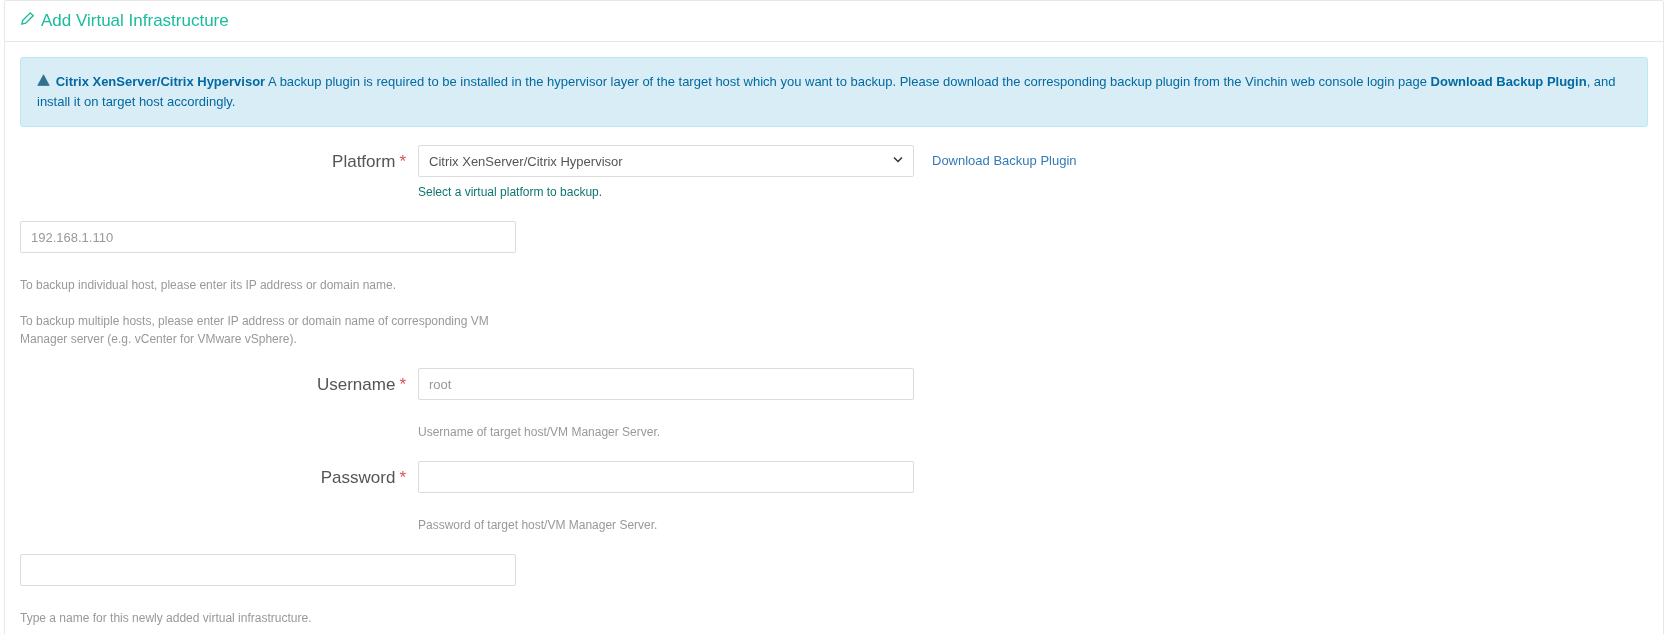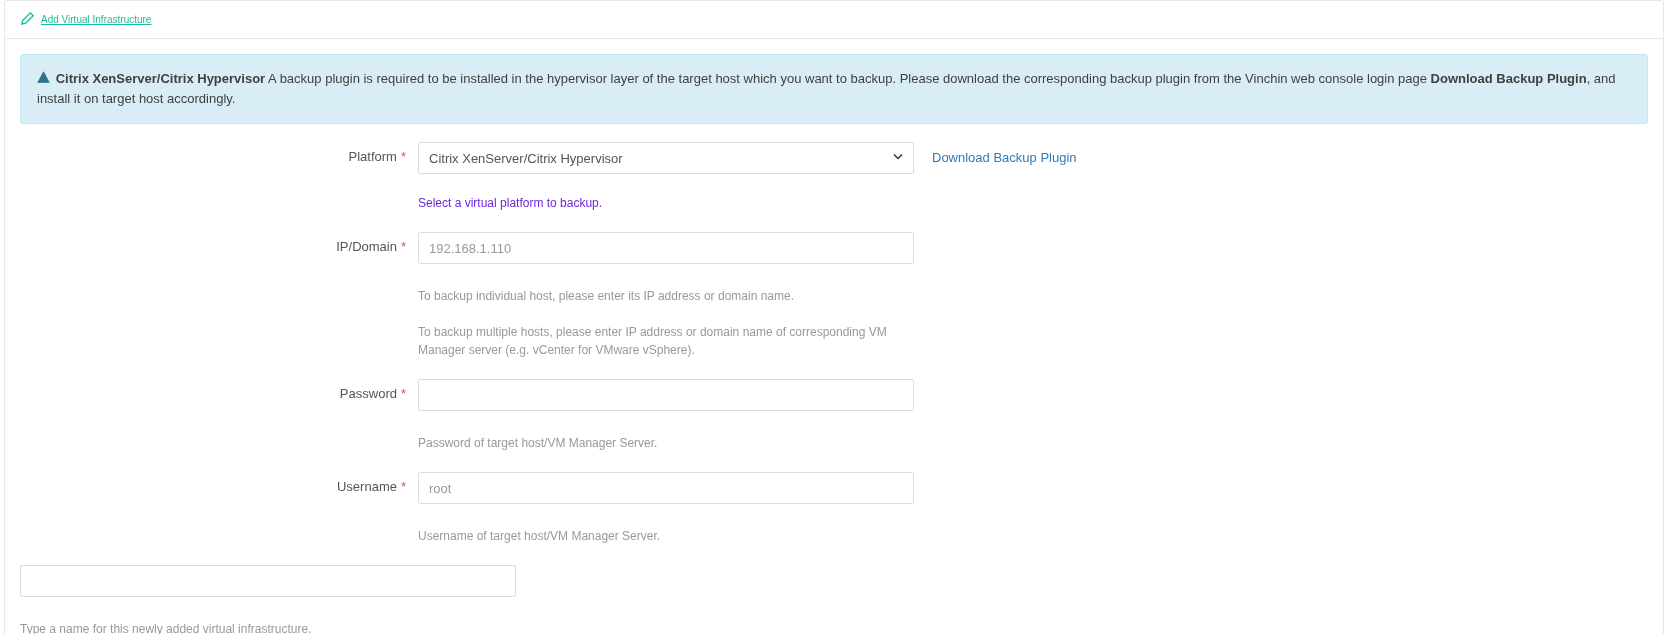--- a/index.html
+++ b/index.html
@@ -13,32 +13,31 @@
   }
   .panel {
     border: 1px solid #e7e7e7;
     border-radius: 2px;
     margin: 0 4px;
   }
   .panel-heading {
     padding: 10px 15px;
     border-bottom: 1px solid #e7e7e7;
     color: #1abc9c;
-    font-size: 10px;
+    font-size: 17px;
     display: flex;
     align-items: center;
     gap: 6px;
-    text-decoration: underline;
   }
   .panel-heading svg { width: 15px; height: 15px; }
   .panel-body { padding: 15px; }
   .alert {
     background: #d9edf7;
     border: 1px solid #bce8f1;
-    color: #404040;
+    color: #0369a1;
     padding: 14px 16px;
     border-radius: 3px;
     line-height: 1.55;
     font-size: 13px;
     margin-bottom: 18px;
   }
   .alert svg {
     width: 13px; height: 13px;
     vertical-align: -1px;
     margin-right: 2px;
@@ -48,21 +47,21 @@
   .form-row {
     display: flex;
     align-items: flex-start;
     margin-bottom: 20px;
   }
   .form-label {
     width: 398px;
     text-align: right;
     padding: 7px 12px 0 0;
     color: #555;
-    font-size: 13px;
+    font-size: 17px;
   }
   .req { color: #d9534f; margin-left: 4px; }
   .form-field { width: 496px; }
   .form-side {
     padding: 8px 0 0 18px;
   }
   .form-side a { color: #337ab7; text-decoration: none; font-size: 13px; }
   .form-control {
     width: 100%;
     height: 32px;
@@ -77,21 +76,21 @@
   .form-control::placeholder { color: #999; }
   .select-wrap { position: relative; }
   .select-wrap .form-control { padding-right: 30px; cursor: pointer; }
   .select-caret {
     position: absolute;
     right: 10px; top: 50%;
     transform: translateY(-50%);
     pointer-events: none;
   }
   .select-caret svg { width: 12px; height: 12px; }
-  .help-green { color: #6d28d9; font-size: 12px; margin-top: 21px; line-height: 1.4; }
+  .help-green { color: #0f766e; font-size: 12px; margin-top: 7px; line-height: 1.4; }
   .help-gray { color: #999; font-size: 12px; margin-top: 23px; line-height: 1.5; }
   .panel-footer {
     background: #f5f5f5;
     border-top: 1px solid #e7e7e7;
     padding: 16px 15px 30px;
   }
   .footer-inner {
     margin-left: 398px;
     display: flex;
     gap: 10px;
@@ -149,47 +148,44 @@
             </span>
           </div>
           <div class="help-green">Select a virtual platform to backup.</div>
         </div>
         <div class="form-side">
           <a href="#">Download Backup Plugin</a>
         </div>
       </div>
 
       <div class="form-row">
-        <div class="form-label">
-          <span>IP/Domain</span><span class="req">*</span>
-        </div>
         <div class="form-field">
           <input type="text" class="form-control" placeholder="192.168.1.110" style="">
           <div class="help-gray">To backup individual host, please enter its IP address or domain name.</div>
           <div class="help-gray" style="margin-top:18px">To backup multiple hosts, please enter IP address or domain name of corresponding VM Manager server (e.g. vCenter for VMware vSphere).</div>
         </div>
       </div>
 
       <div class="form-row">
         <div class="form-label">
+          <span>Username</span><span class="req">*</span>
+        </div>
+        <div class="form-field">
+          <input type="text" class="form-control" placeholder="root" style="">
+          <div class="help-gray">Username of target host/VM Manager Server.</div>
+        </div>
+      </div>
+
+      <div class="form-row">
+        <div class="form-label">
           <span>Password</span><span class="req">*</span>
         </div>
         <div class="form-field">
           <input type="password" class="form-control" style="">
           <div class="help-gray">Password of target host/VM Manager Server.</div>
-        </div>
-      </div>
-
-      <div class="form-row">
-        <div class="form-label">
-          <span>Username</span><span class="req">*</span>
-        </div>
-        <div class="form-field">
-          <input type="text" class="form-control" placeholder="root" style="">
-          <div class="help-gray">Username of target host/VM Manager Server.</div>
         </div>
       </div>
 
       <div class="form-row" style="margin-bottom:6px">
         <div class="form-field">
           <input type="text" class="form-control" style="">
           <div class="help-gray">Type a name for this newly added virtual infrastructure.</div>
         </div>
       </div>
 

